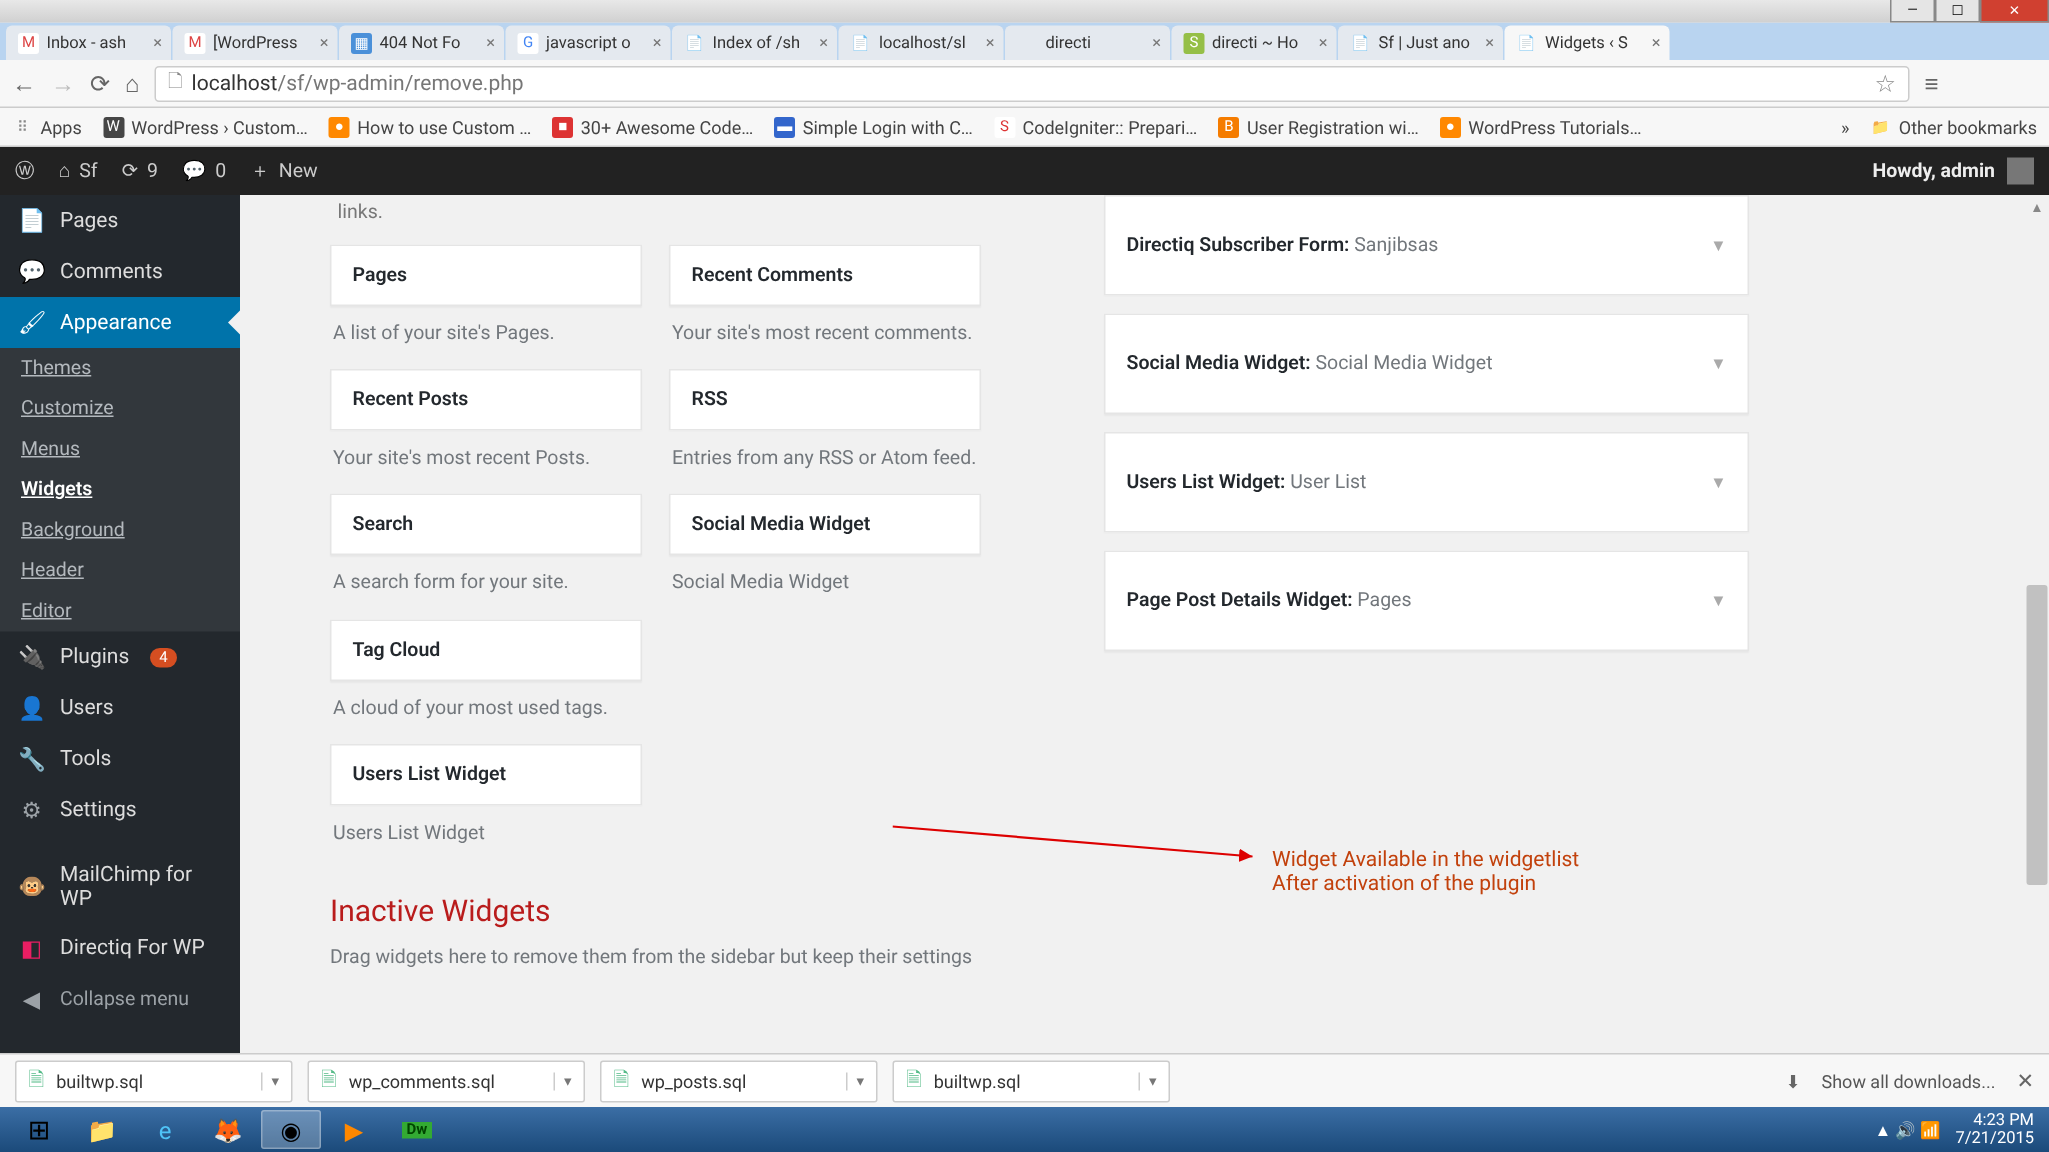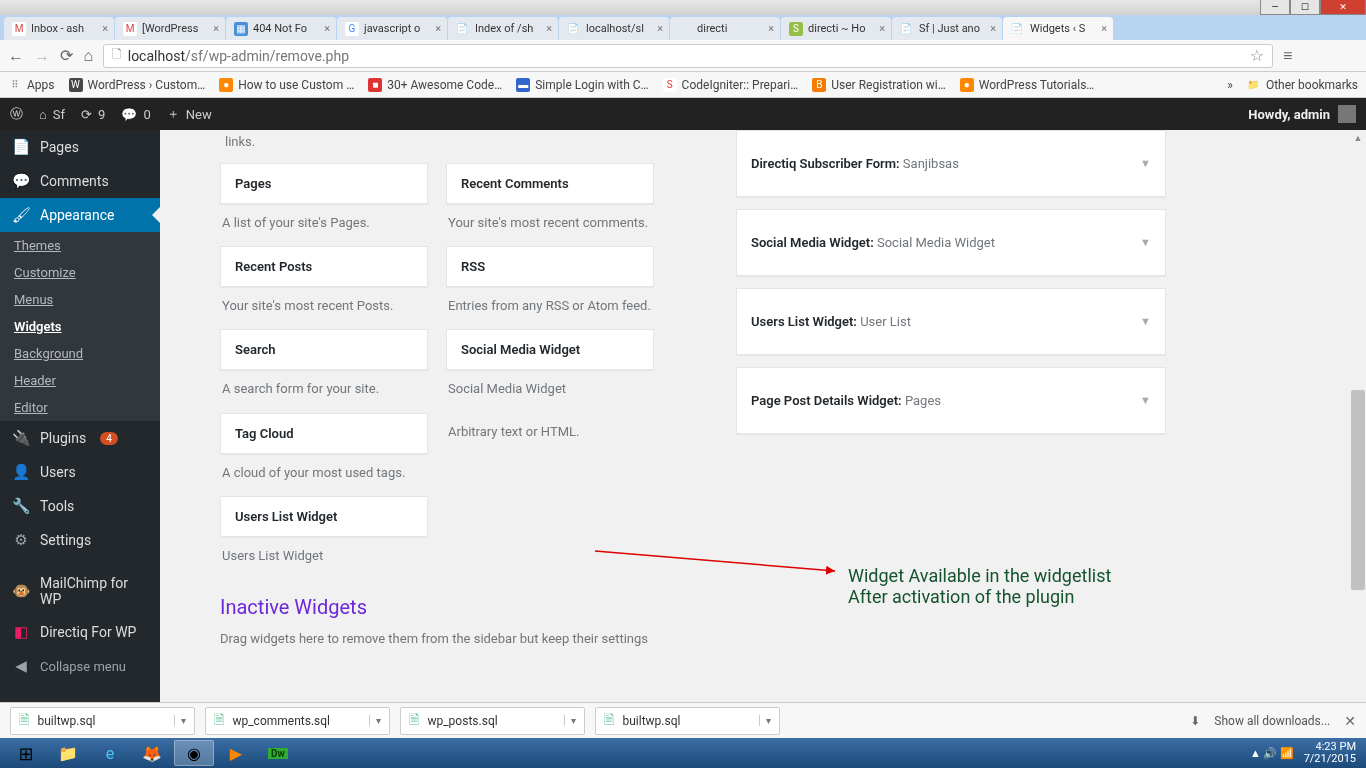--- a/index.html
+++ b/index.html
@@ -58,29 +58,29 @@
 .avail-col { width:450px; }
 .sidebar-col { width:430px; margin-left:46px; }
 
 .wdesc { font-size:13px; color:#777; margin: 4px 0 14px 5px; }
 
 .widget-grid { display:flex; flex-wrap:wrap; gap:14px 18px; }
 .widget-item { width:208px; }
 .widget-box { background:#fff; border:1px solid #e5e5e5; padding:12px 14px; font-size:13px; font-weight:600; color:#23282d; cursor:move; box-shadow: 0 1px 1px rgba(0,0,0,.04); }
 .widget-desc { font-size:13px; color:#72777c; padding:10px 2px 0 2px; line-height:1.4; }
 
-.inactive-h { font-size:20px; color:#6d28d9; margin-top:30px; font-weight:400; }
+.inactive-h { font-size:20px; color:#b91c1c; margin-top:30px; font-weight:400; }
 .inactive-p { font-size:13px; color:#72777c; margin-top:10px; line-height:1.5; }
 
 .sidebar-widget { background:#fff; border:1px solid #e5e5e5; padding:25px 14px; font-size:13px; color:#23282d; margin-bottom:12px; display:flex; align-items:center; box-shadow: 0 1px 1px rgba(0,0,0,.04); cursor:pointer; }
 .sidebar-widget .swt { font-weight:600; }
 .sidebar-widget .swv { font-weight:400; color:#72777c; }
 .sidebar-widget .tri { margin-left:auto; color:#aaa; font-size:11px; }
 
-.annot { position:absolute; left:648px; top:435px; color:#14532d; font-size:18px; font-family: "Comic Sans MS", cursive; white-space:nowrap; }
+.annot { position:absolute; left:648px; top:435px; color:#c2410c; font-size:14px; font-family: "Comic Sans MS", cursive; white-space:nowrap; }
 .arrow-svg { position:absolute; left:395px; top:419px; }
 
 .scrollbar-fake { position:absolute; right:0; top:0; width:16px; height:100%; background:#f1f1f1; }
 .scroll-thumb { position:absolute; right:1px; top:260px; width:14px; height:200px; background:#c1c1c1; border-radius:2px; }
 
 
 .dl-bar { height:36px; background:#f7f7f7; border-top:1px solid #ccc; display:flex; align-items:center; padding:0 10px; gap:10px; }
 .dl-item { display:flex; align-items:center; gap:8px; border:1px solid #ccc; border-radius:2px; height:28px; padding:0 8px; background:#fff; font-size:12px; color:#333; min-width:185px; }
 .dl-item .fico { color:#5b8; font-size:13px; }
 .dl-item .ddrop { margin-left:auto; border-left:1px solid #ccc; padding-left:6px; color:#777; font-size:10px; }
@@ -322,21 +322,20 @@
             </div>
             <div class="widget-item">
               <div class="widget-box">Social Media Widget</div>
   <div class="widget-desc">Social Media Widget</div>
             </div>
             <div class="widget-item">
               <div class="widget-box">Tag Cloud</div>
   <div class="widget-desc">A cloud of your most used tags.</div>
             </div>
             <div class="widget-item">
-  <div class="widget-desc">Arbitrary text or HTML.</div>
             </div>
             <div class="widget-item">
               <div class="widget-box">Users List Widget</div>
   <div class="widget-desc">Users List Widget</div>
             </div>
           </div>
         <h2 class="inactive-h">Inactive Widgets</h2>
         <p class="inactive-p">Drag widgets here to remove them from the sidebar but keep their settings</p>
       </div>
       <div class="sidebar-col" id="sidebar-col">

